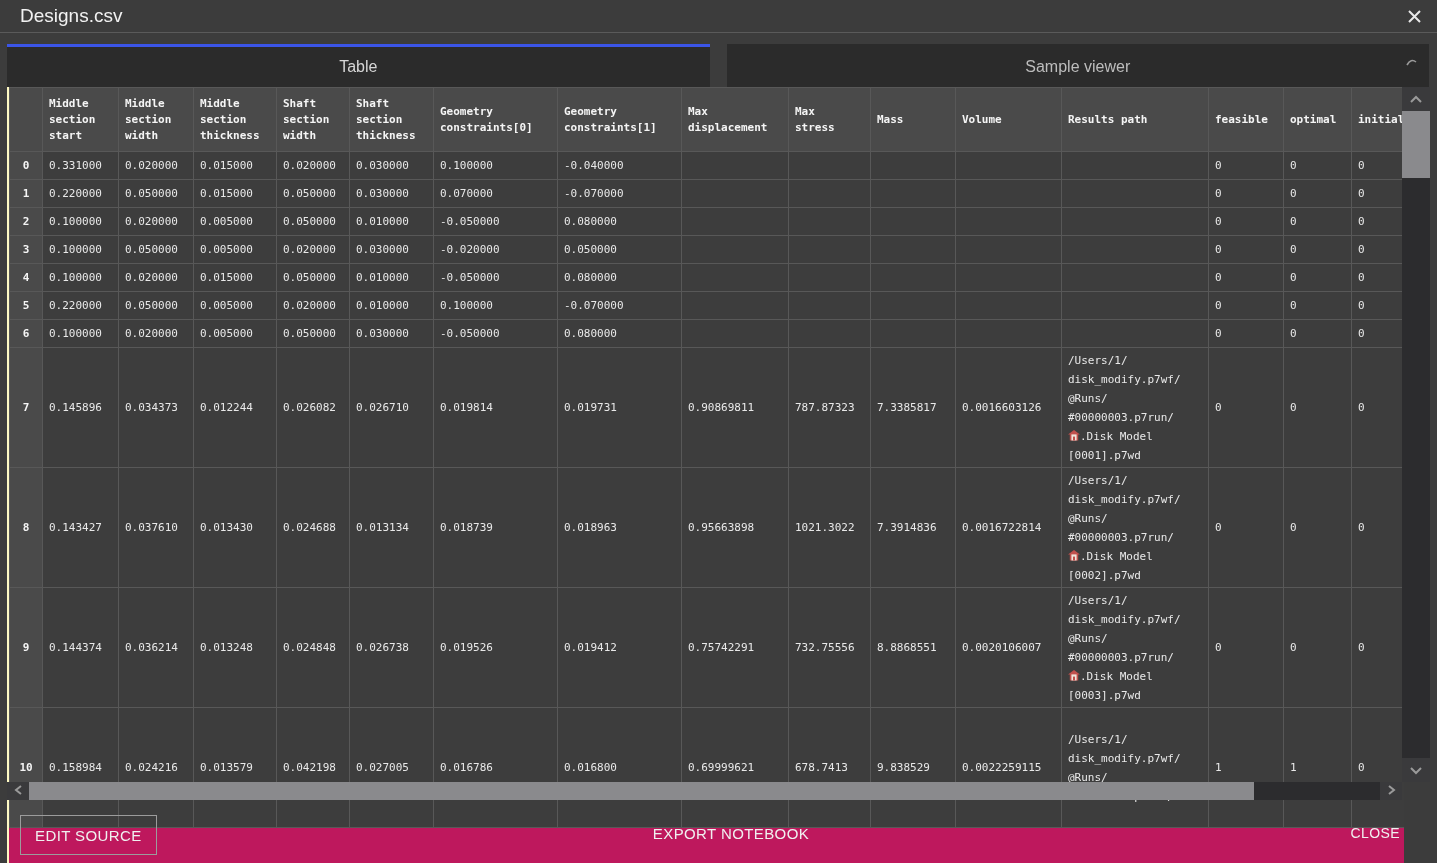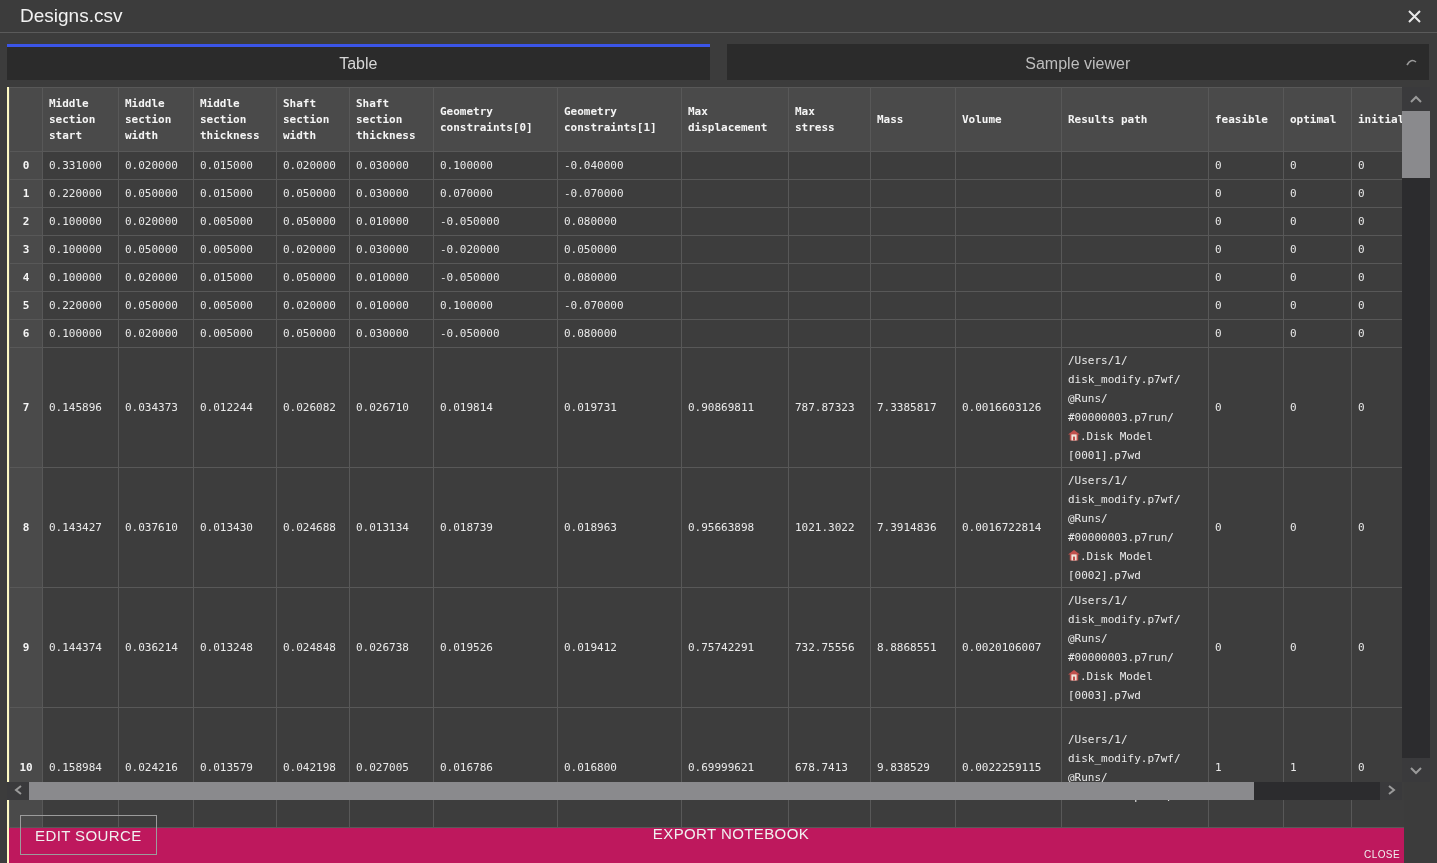--- a/index.html
+++ b/index.html
@@ -13,21 +13,21 @@
   
   .titlebar {
     height:33px; border-bottom:1px solid #5a5a5a;
     display:flex; align-items:center;
     padding:0 12px 0 20px; box-sizing:border-box;gap:17px;
   }
   .title { font-size:19px; color:#f2f2f2; }
   .close-x { margin-left:auto; cursor:pointer; display:flex; padding:2px; }
 
   
-  .tabbar { position:absolute; top:44px; left:7px; right:8px; height:36px; display:flex; }
+  .tabbar { position:absolute; top:44px; left:7px; right:8px; height:43px; display:flex; }
   .tab {
     flex:1; background:#2b2b2b; border-top:3px solid transparent;
     display:flex; align-items:center; justify-content:center;
     font-size:16px; color:#bdbdbd; box-sizing:border-box; position:relative; cursor:pointer;
   }
   .tab.active { border-top-color:#3b55e7; color:#d6d6d6; }
   .tab + .tab { margin-left:17px; }
   .arc-icon { position:absolute; right:10px; top:6px; }
 
   
@@ -72,21 +72,21 @@
     position:absolute; left:20px; top:815px; height:38px; padding:0 14px;
     border:1px solid #9c9c9c; color:#f0f0f0; font-size:15px;
     display:flex; align-items:center; letter-spacing:.4px; cursor:pointer; background:transparent;
   }
   .btn-export {
     position:absolute; left:731px; transform:translateX(-50%); top:825px;
     font-size:15px; color:#f0f0f0; letter-spacing:.4px; cursor:pointer;
   }
   .btn-close {
     position:absolute; right:37px; top:825px;
-    font-size:10px; color:#f0f0f0; letter-spacing:.4px; cursor:pointer;margin-top:24px;
+    font-size:14px; color:#f0f0f0; letter-spacing:.4px; cursor:pointer;
   }
 </style>
 </head>
 <body>
 
 <div class="titlebar">
   <span class="title">Designs.csv</span>
   <span class="close-x">
     <svg width="17" height="17" viewBox="0 0 17 17">
         <path d="M3 3 L14 14 M14 3 L3 14" stroke="#e8e8e8" stroke-width="2" fill="none"></path>

